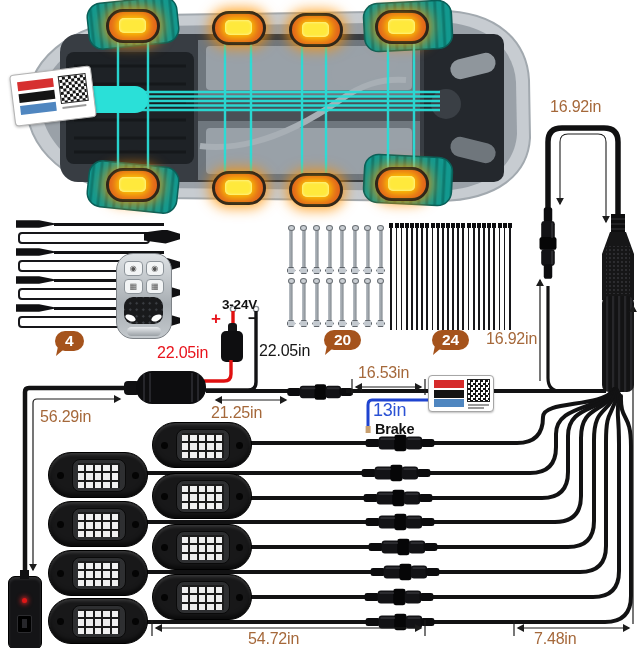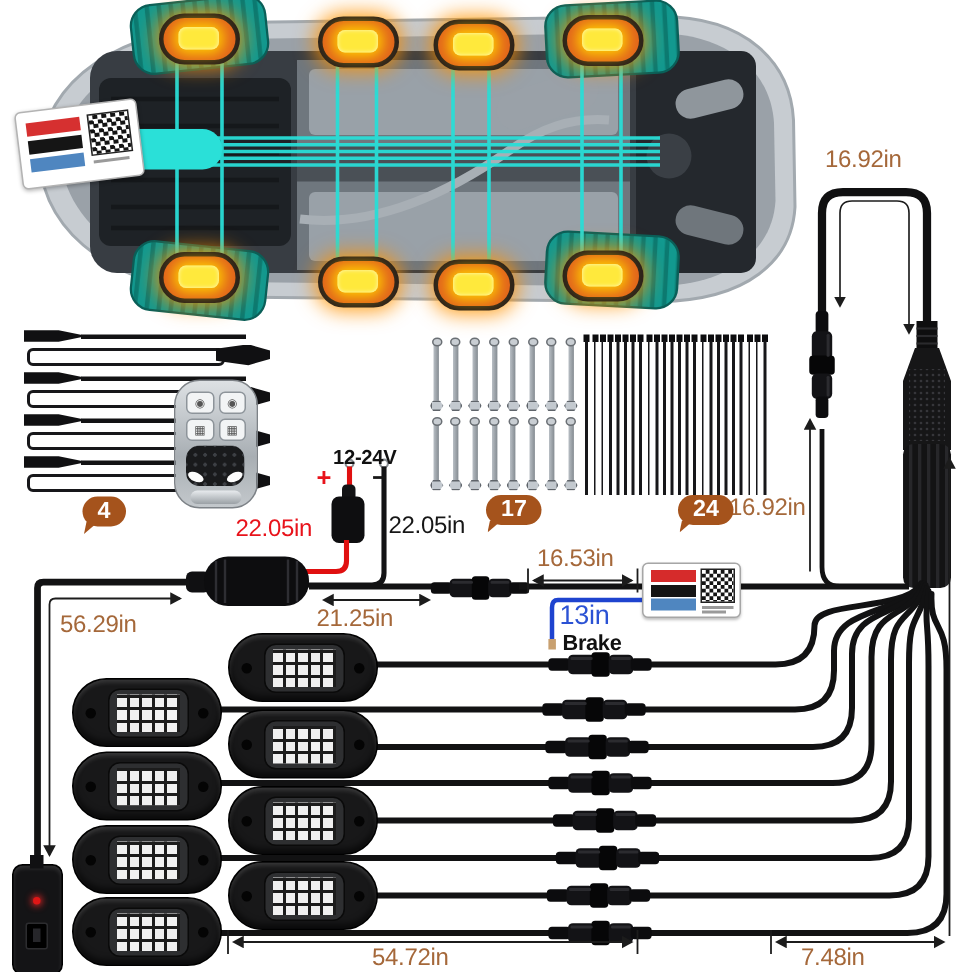--- a/index.html
+++ b/index.html
@@ -389,22 +389,22 @@
       <div class="ziptie" style="--i: 17;"></div>
       <div class="ziptie" style="--i: 18;"></div>
       <div class="ziptie" style="--i: 19;"></div>
       <div class="ziptie" style="--i: 20;"></div>
       <div class="ziptie" style="--i: 21;"></div>
       <div class="ziptie" style="--i: 22;"></div>
       <div class="ziptie" style="--i: 23;"></div>
     </div>
 
   <div class="badge" style="left:55px;top:331px">4</div>
-  <div class="badge" style="left:324px;top:330px">17</div>
-  <div class="badge" style="left:452px;top:330px">24</div>
+  <div class="badge" style="left:324px;top:330px">20</div>
+  <div class="badge" style="left:432px;top:330px">24</div>
 
   <div class="qrbox">
     <div class="stripe s1"></div>
     <div class="stripe s2"></div>
     <div class="stripe s3"></div>
     <div class="qr"></div>
     <div class="mtx1"></div>
     <div class="mtx2"></div>
   </div>
 
@@ -445,21 +445,21 @@
     </div>
     </div>
 
   <div class="switch">
     <span class="neck"></span>
     <span class="ind"></span>
     <span class="tog"></span>
   </div>
 
   <div class="lbl" style="left:550px;top:98px">16.92in</div>
-  <div class="lbl bold-sm" style="left:222px;top:297px">12-24V</div>
+  <div class="lbl bold-sm" style="left:222px;top:297px">3-24V</div>
   <div class="lbl sign red" style="left:211px;top:309px">+</div>
   <div class="lbl sign blk" style="left:248px;top:309px">−</div>
   <div class="lbl red" style="left:157px;top:344px">22.05in</div>
   <div class="lbl blk" style="left:259px;top:342px">22.05in</div>
   <div class="lbl" style="left:486px;top:330px">16.92in</div>
   <div class="lbl" style="left:358px;top:364px">16.53in</div>
   <div class="lbl" style="left:211px;top:404px">21.25in</div>
   <div class="lbl blue" style="left:373px;top:400px">13in</div>
   <div class="lbl brake" style="left:375px;top:421px">Brake</div>
   <div class="lbl" style="left:40px;top:408px">56.29in</div>

